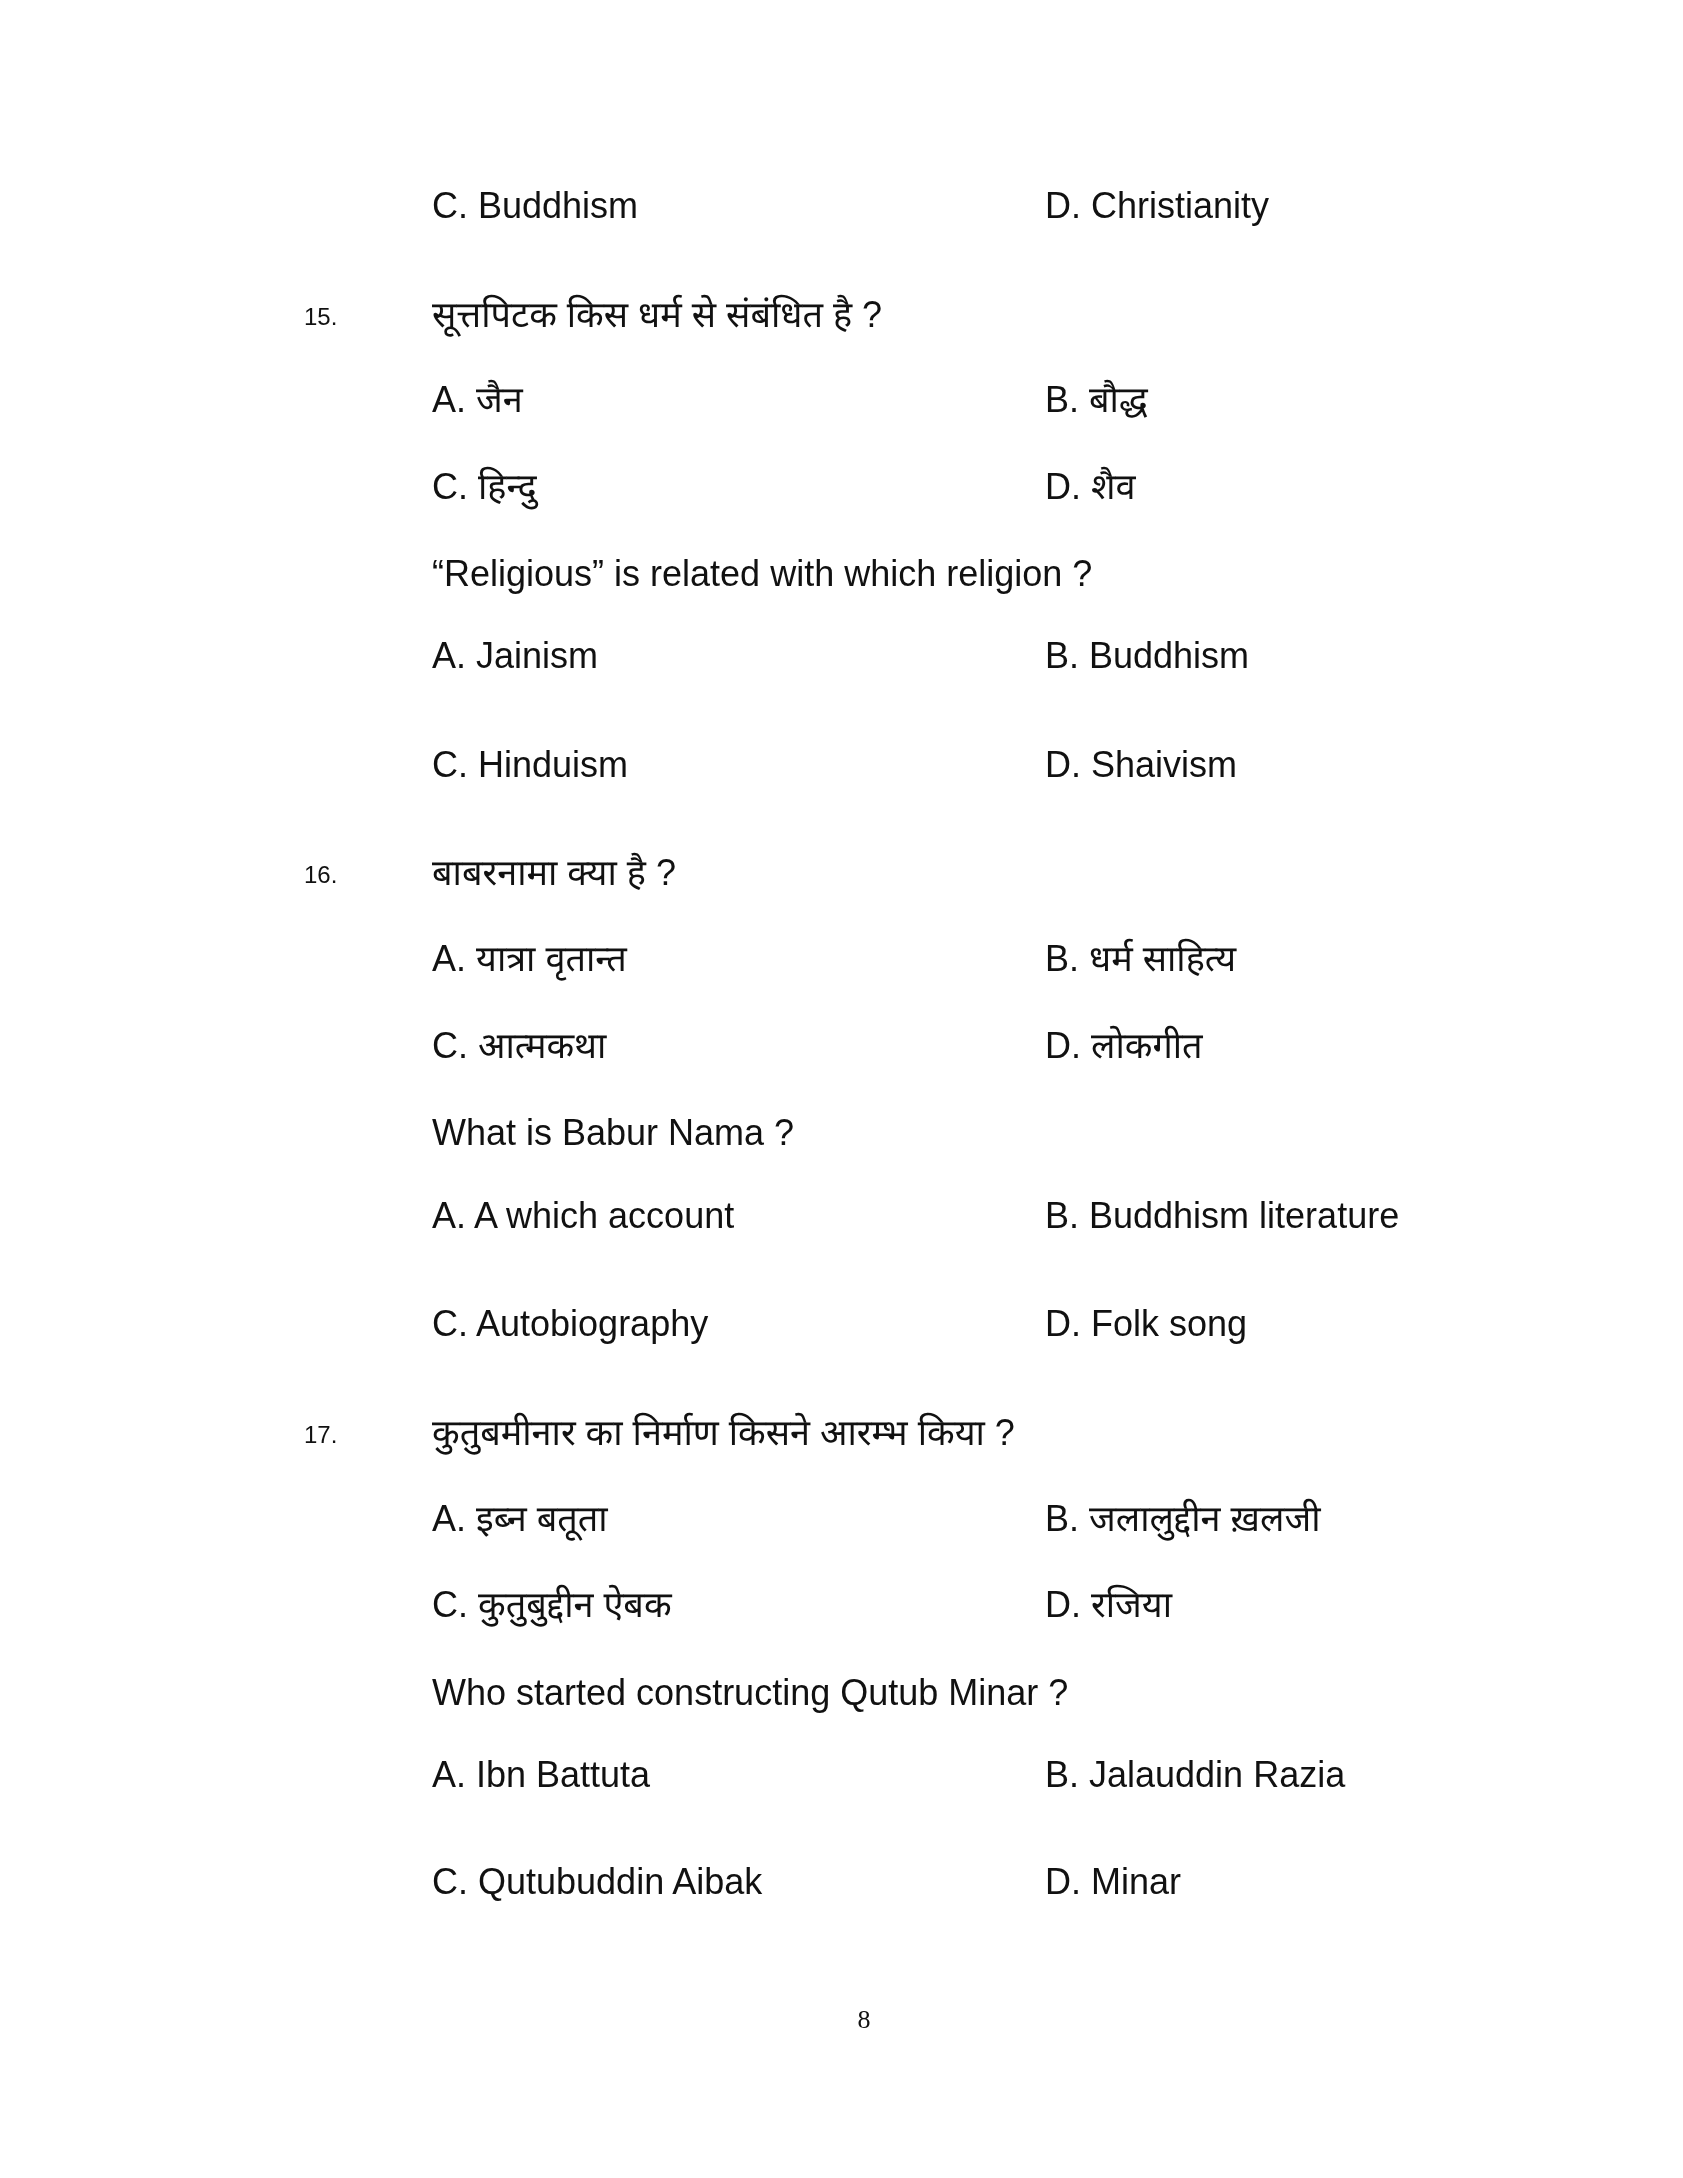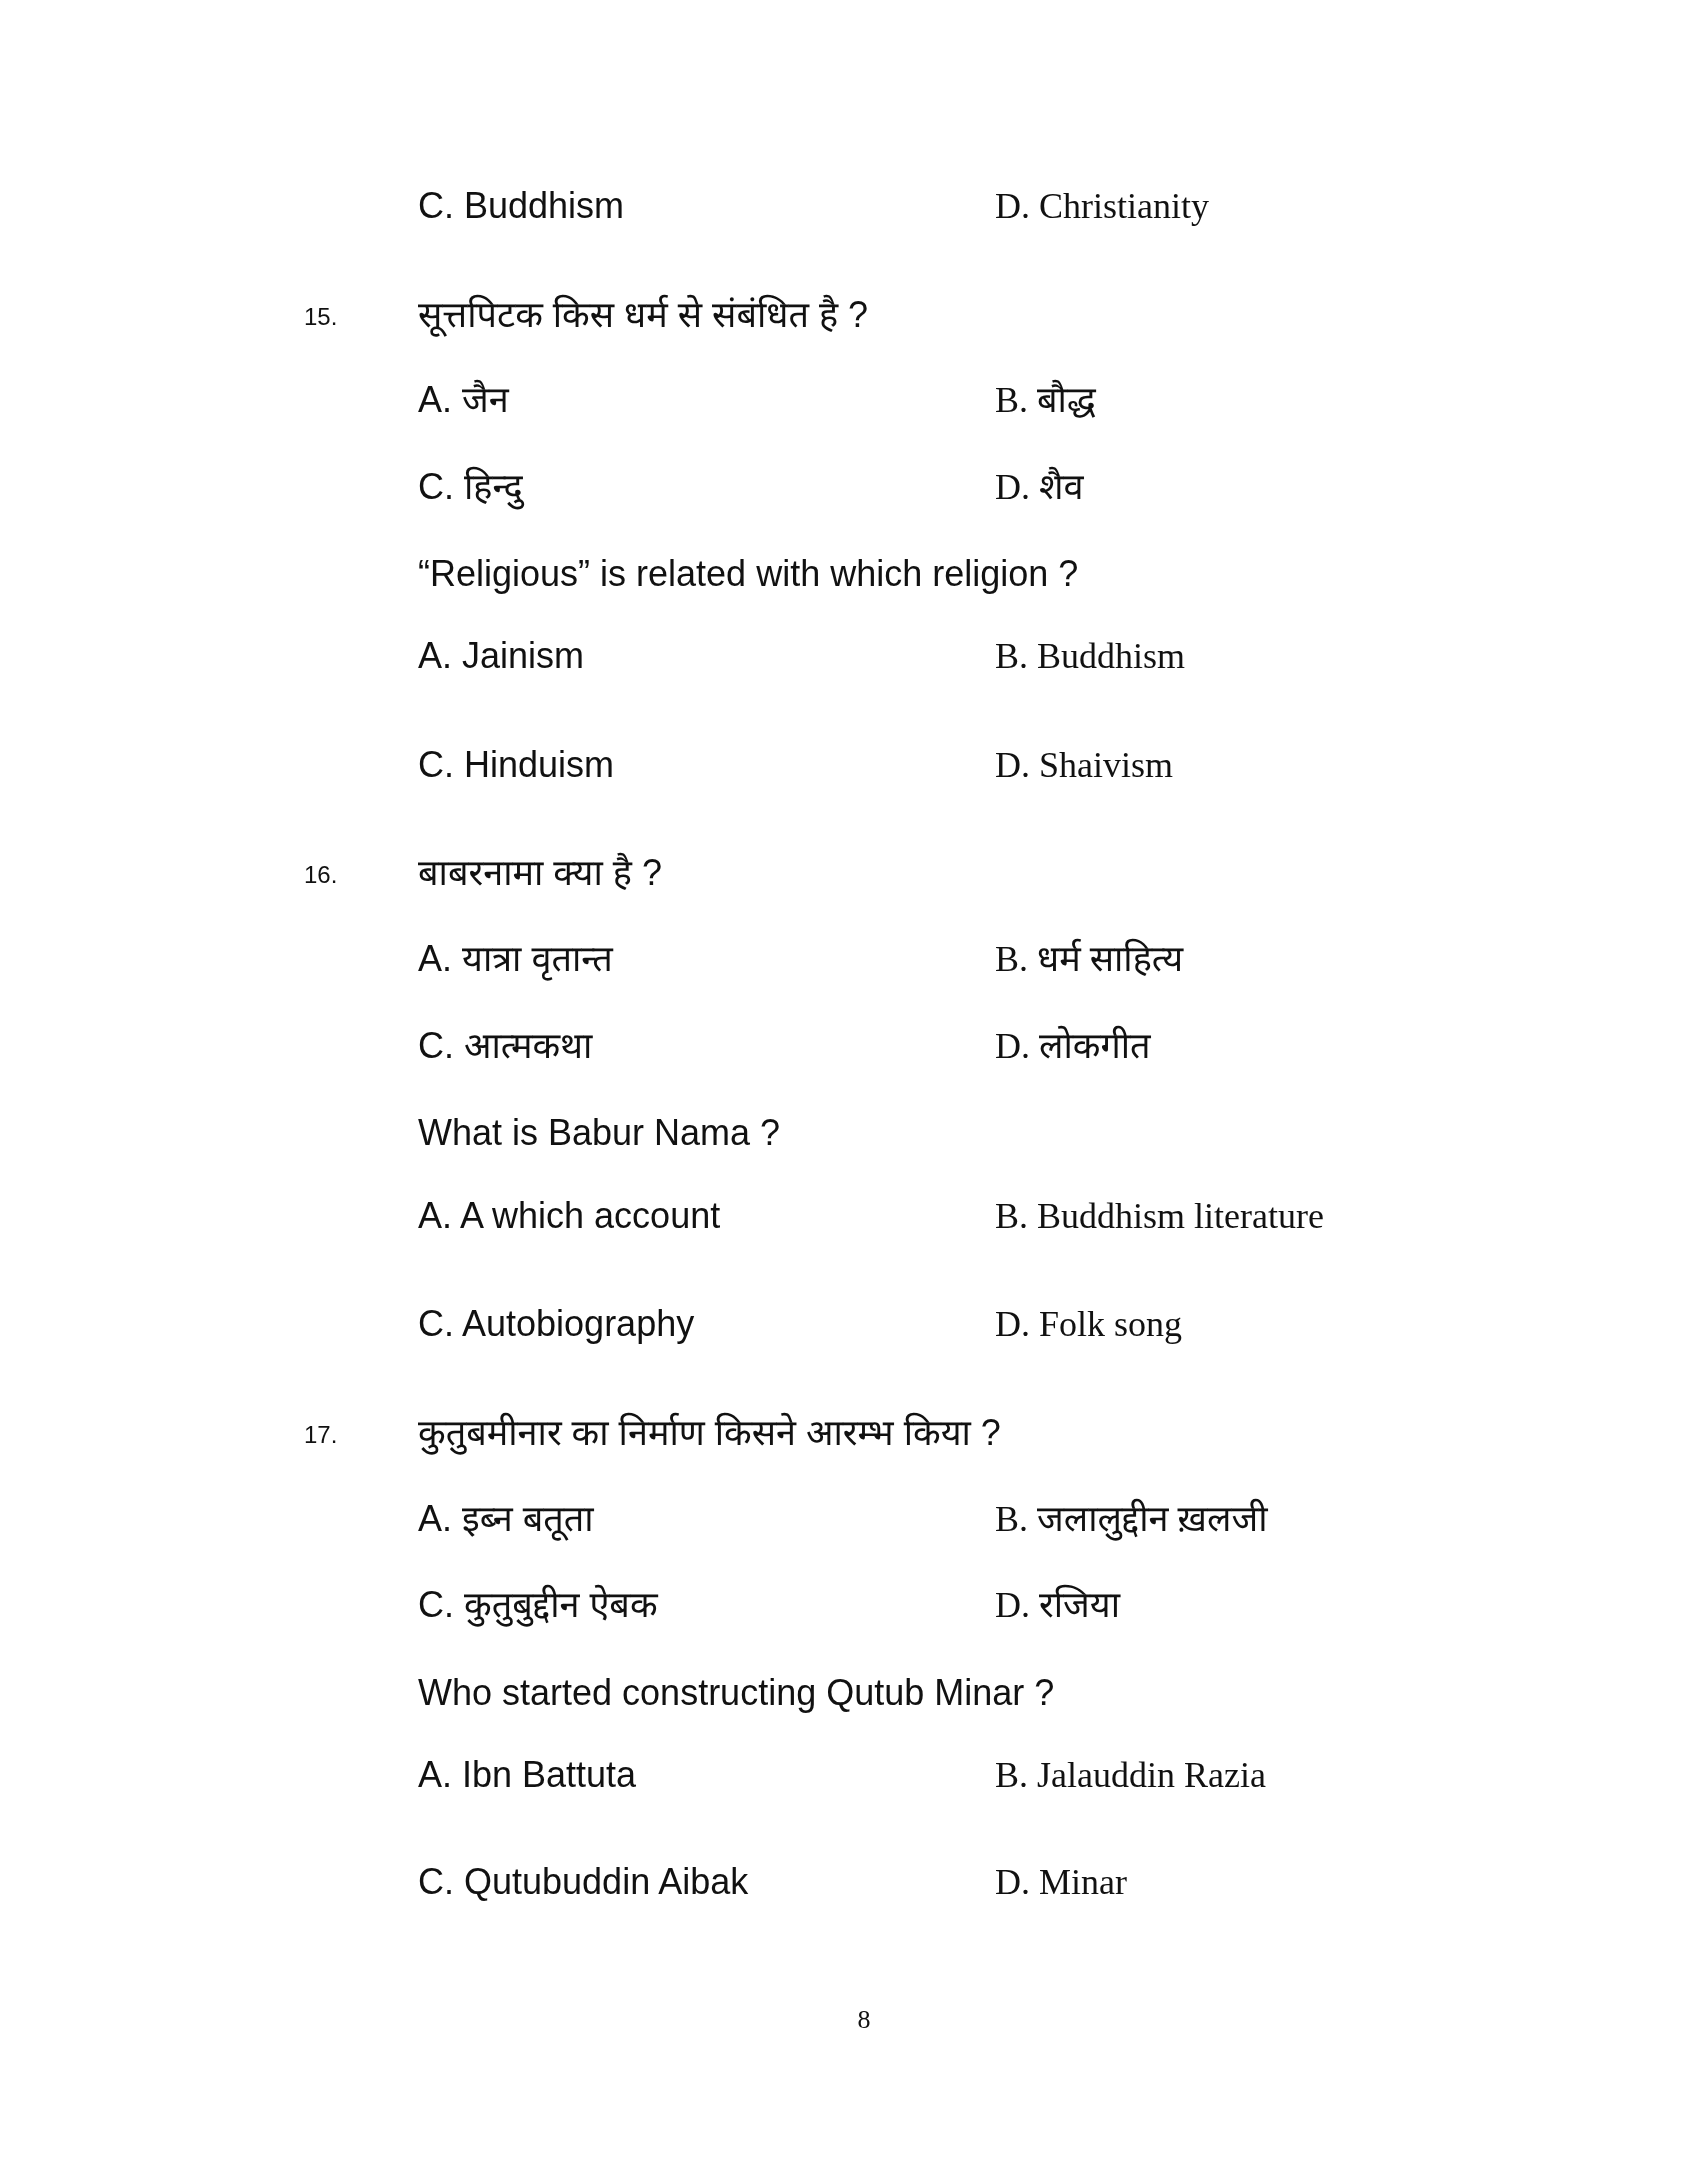--- a/index.html
+++ b/index.html
@@ -2,22 +2,22 @@
 <html><head>
   <meta charset="utf-8">
   <style>
     html, body { margin: 0; padding: 0; background: #ffffff; }
     body { width: 1683px; height: 2178px; position: relative; overflow: hidden;
            font-family: "Liberation Sans", "DejaVu Sans", sans-serif; color: #111; }
     .line { position: absolute; white-space: nowrap; line-height: 1; }
     .t { font-size: 36px; transform: translateY(-50%); }
     .qnum { font-size: 24px; transform: translateY(-50%); }
     .pg { font-size: 26px; font-family: "Liberation Serif", "DejaVu Serif", serif; transform: translate(-50%, -50%); }
-    .colL { left: 418px; }
-    .colR { left: 995px; font-family: Liberation Serif, serif; }
+    .colL { left: 432px; }
+    .colR { left: 1045px; }
     .qn { left: 304px; }
   </style>
 </head>
 <body>
 
 <div class="line t colL" style="top:206px">C. Buddhism</div>
 <div class="line t colR" style="top:206px">D. Christianity</div>
 
 <div>
   <div class="line qnum qn" style="top:317px">15.</div>

